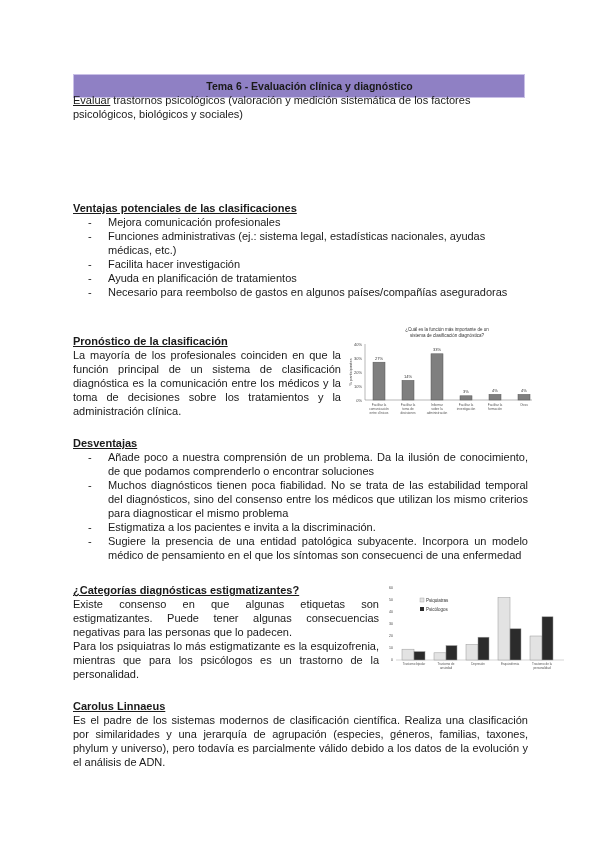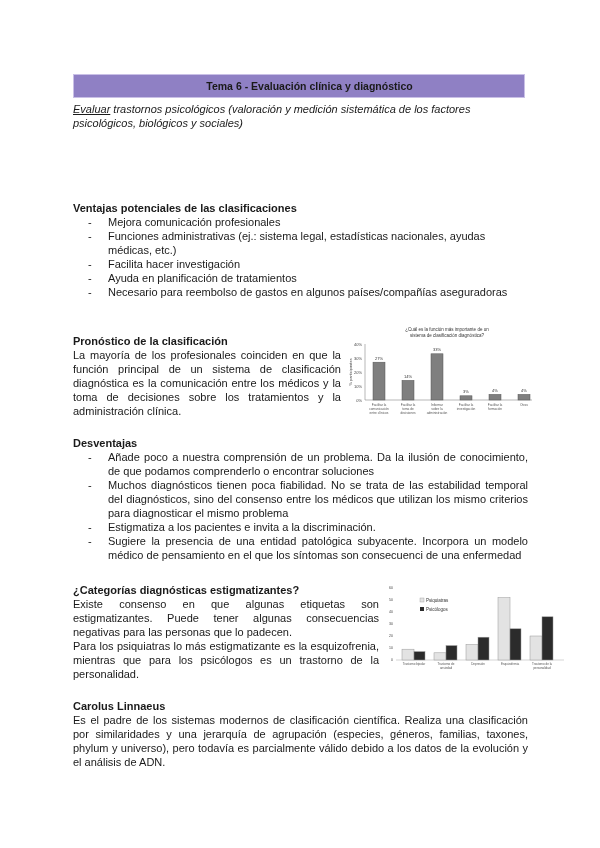--- a/index.html
+++ b/index.html
@@ -4,36 +4,36 @@
 <style>
   html, body { margin: 0; padding: 0; background: #ffffff; }
   body { width: 600px; height: 848px; position: relative; overflow: hidden;
          font-family: "Liberation Sans", sans-serif; color: #1a1a1a; font-size: 11px; line-height: 14px; }
   .banner { position: absolute; left: 73px; top: 74px; width: 452px; height: 24px;
             background: #8f80c4; border: 1px solid #c9c0e6; box-sizing: border-box;
             text-align: center; font-weight: bold; font-size: 10.5px; line-height: 22px; color: #1a1a1a; padding-left: 21px; }
   .block { position: absolute; left: 73px; width: 455px; }
   .para { margin: 0; }
   .u { text-decoration: underline; }
-  .h { font-weight: bold; margin: 0; }
+  .h { font-weight: bold; margin: 0; text-decoration: underline; }
   ul.dash { list-style: none; margin: 0; padding: 0 0 0 35px; }
   ul.dash li { position: relative; }
   ul.dash li::before { content: "-"; position: absolute; left: -20px; }
   .justify { text-align: justify; }
   .chart { position: absolute; }
   svg text { font-family: "Liberation Sans", sans-serif; }
 </style>
 </head>
 <body>
 
 <div class="banner">
   <span>Tema 6 - Evaluación clínica y diagnóstico</span>
 </div>
 
-<div class="block" style="top:102px;font-style:italic;">
+<div class="block" style="top:93px;">
   <p class="para"><span class="u">Evaluar</span><span> trastornos psicológicos (valoración y medición sistemática de los factores psicológicos, biológicos y sociales)</span></p>
 </div>
 
 <div class="block" style="top:201px;">
   <p class="h">Ventajas potenciales de las clasificaciones</p>
   <ul class="dash">
     <li>Mejora comunicación profesionales</li>
     <li>Funciones administrativas (ej.: sistema legal, estadísticas nacionales, ayudas médicas, etc.)</li>
     <li>Facilita hacer investigación</li>
     <li>Ayuda en planificación de tratamientos</li>

